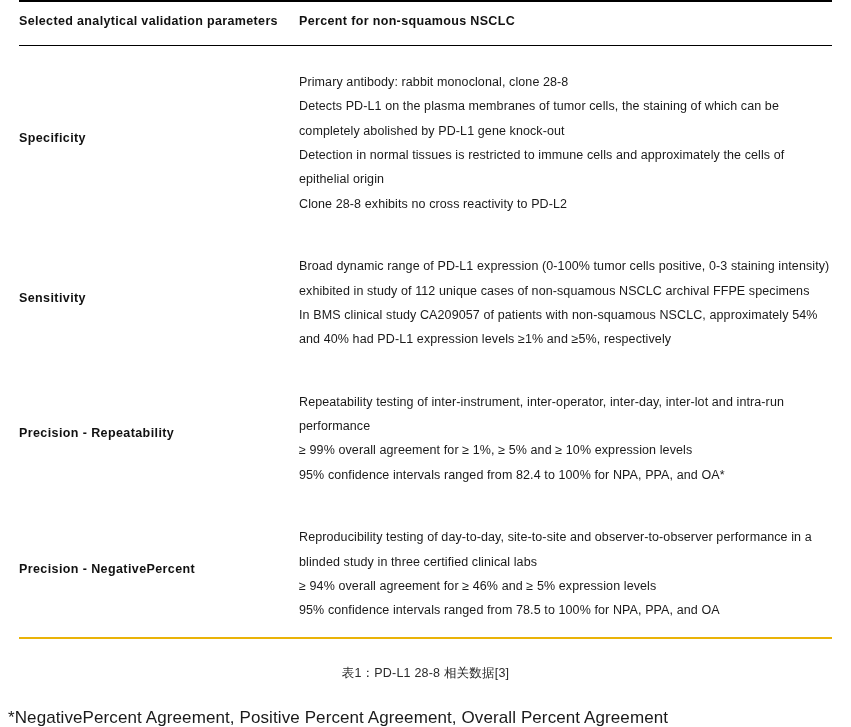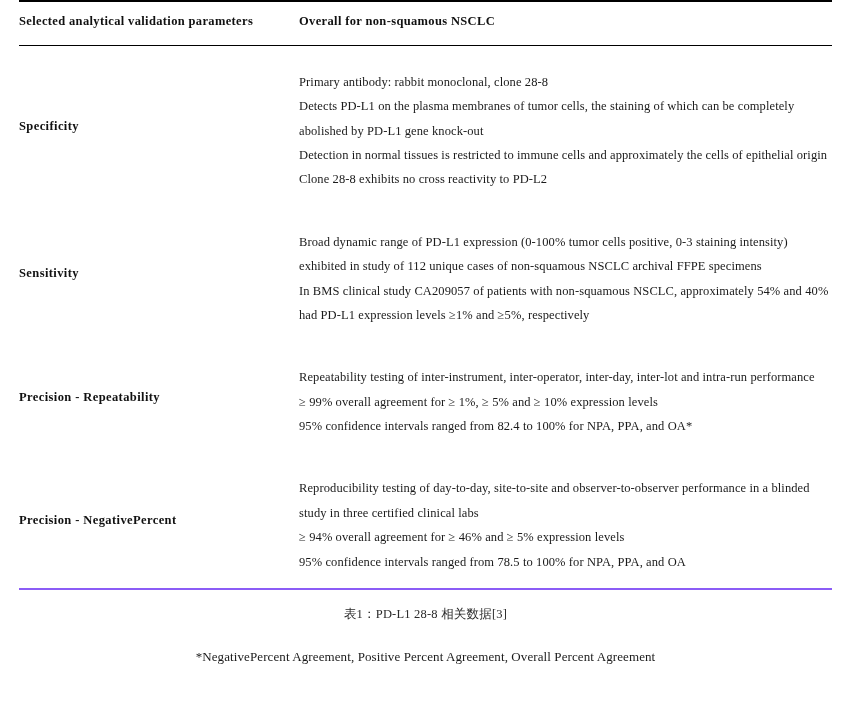--- a/index.html
+++ b/index.html
@@ -12,21 +12,20 @@
     height: 727px;
     font-family: "Liberation Sans", sans-serif;
     color: #1a1a1a;
     overflow: hidden;
   }
   .page {
     position: relative;
     width: 851px;
     height: 566px;
     box-sizing: border-box;
-    font-family: Liberation Serif, serif;
   }
   table.valid-table {
     width: 813px;
     margin: 0 19px;
     border-collapse: collapse;
     table-layout: fixed;
   }
   thead th {
     text-align: left;
     vertical-align: top;
@@ -54,58 +53,57 @@
     font-size: 12.5px;
     padding: 14px 10px 14px 0;
     vertical-align: middle;
     color: #111;
   }
   tbody tr.data-row td.result {
     padding: 24px 0 14px 0;
     vertical-align: top;
   }
   tbody tr.last-row td {
-    border-bottom: 2px solid #8b5cf6;
+    border-bottom: 2px solid #eab308;
   }
   .result-line {
     display: block;
     font-size: 12.5px;
     line-height: 1.95;
     color: #1a1a1a;
     letter-spacing: 0.1px;
   }
   .caption {
     text-align: center;
     font-size: 12.5px;
     color: #2a2a2a;
-    margin-top: 16px;
+    margin-top: 26px;
     letter-spacing: 0.2px;
   }
   .footnote {
     margin: 26px 8px 4px 8px;
-    font-size: 13px;
+    font-size: 17px;
     color: #1a1a1a;
     letter-spacing: 0.1px;
-    text-align: center;
   }
 </style>
 </head>
 <body>
 
 <div class="page">
 
   <table class="valid-table">
     <colgroup>
       <col style="width:280px">
       <col style="width:533px">
     </colgroup>
     <thead>
       <tr>
         <th class="col-param">Selected  analytical validation parameters</th>
-        <th class="col-result">Overall  for non-squamous NSCLC</th>
+        <th class="col-result">Percent  for non-squamous NSCLC</th>
       </tr>
     </thead>
     <tbody>
 
       <tr class="data-row">
         <td class="param">Specificity</td>
         <td class="result">
           <span class="result-line">Primary  antibody: rabbit monoclonal, clone 28-8</span>
           <span class="result-line">Detects PD-L1  on the plasma membranes of tumor cells, the staining of which can be  completely abolished by PD-L1 gene knock-out</span>
           <span class="result-line">Detection in  normal tissues is restricted to immune cells and approximately the cells of epithelial  origin</span>

